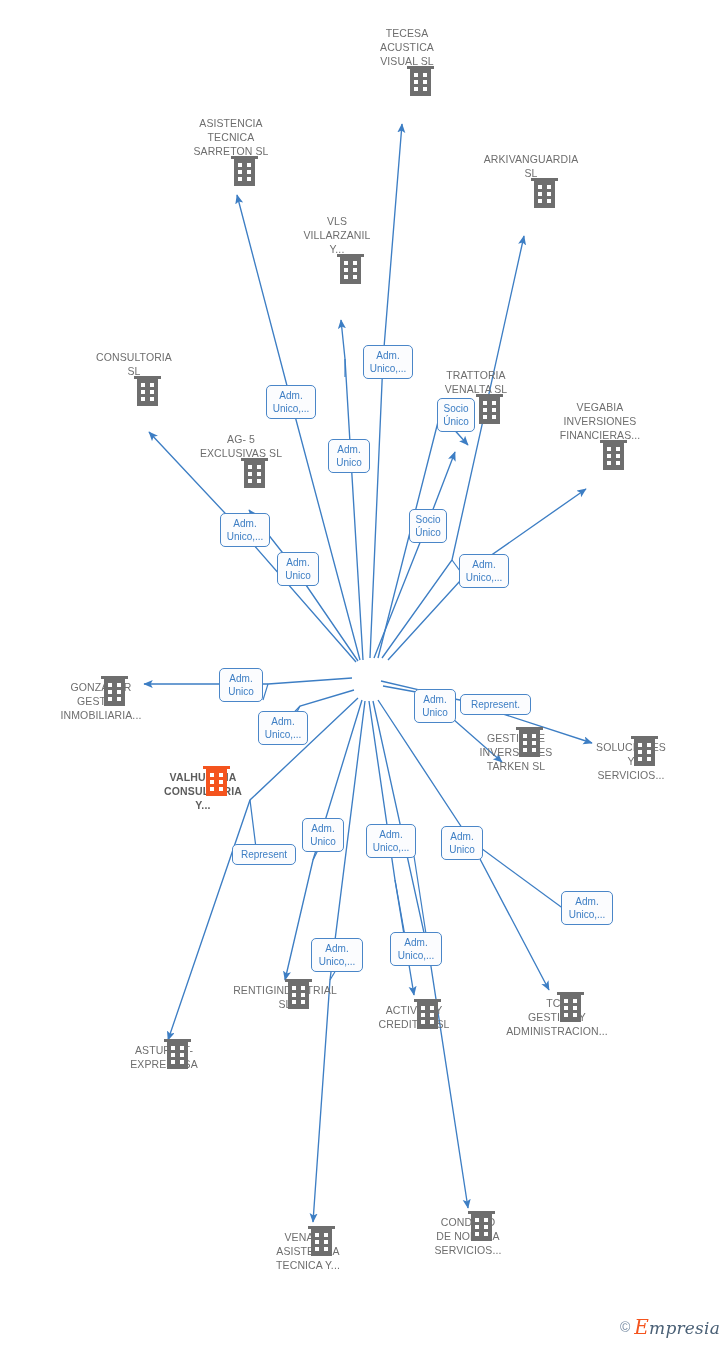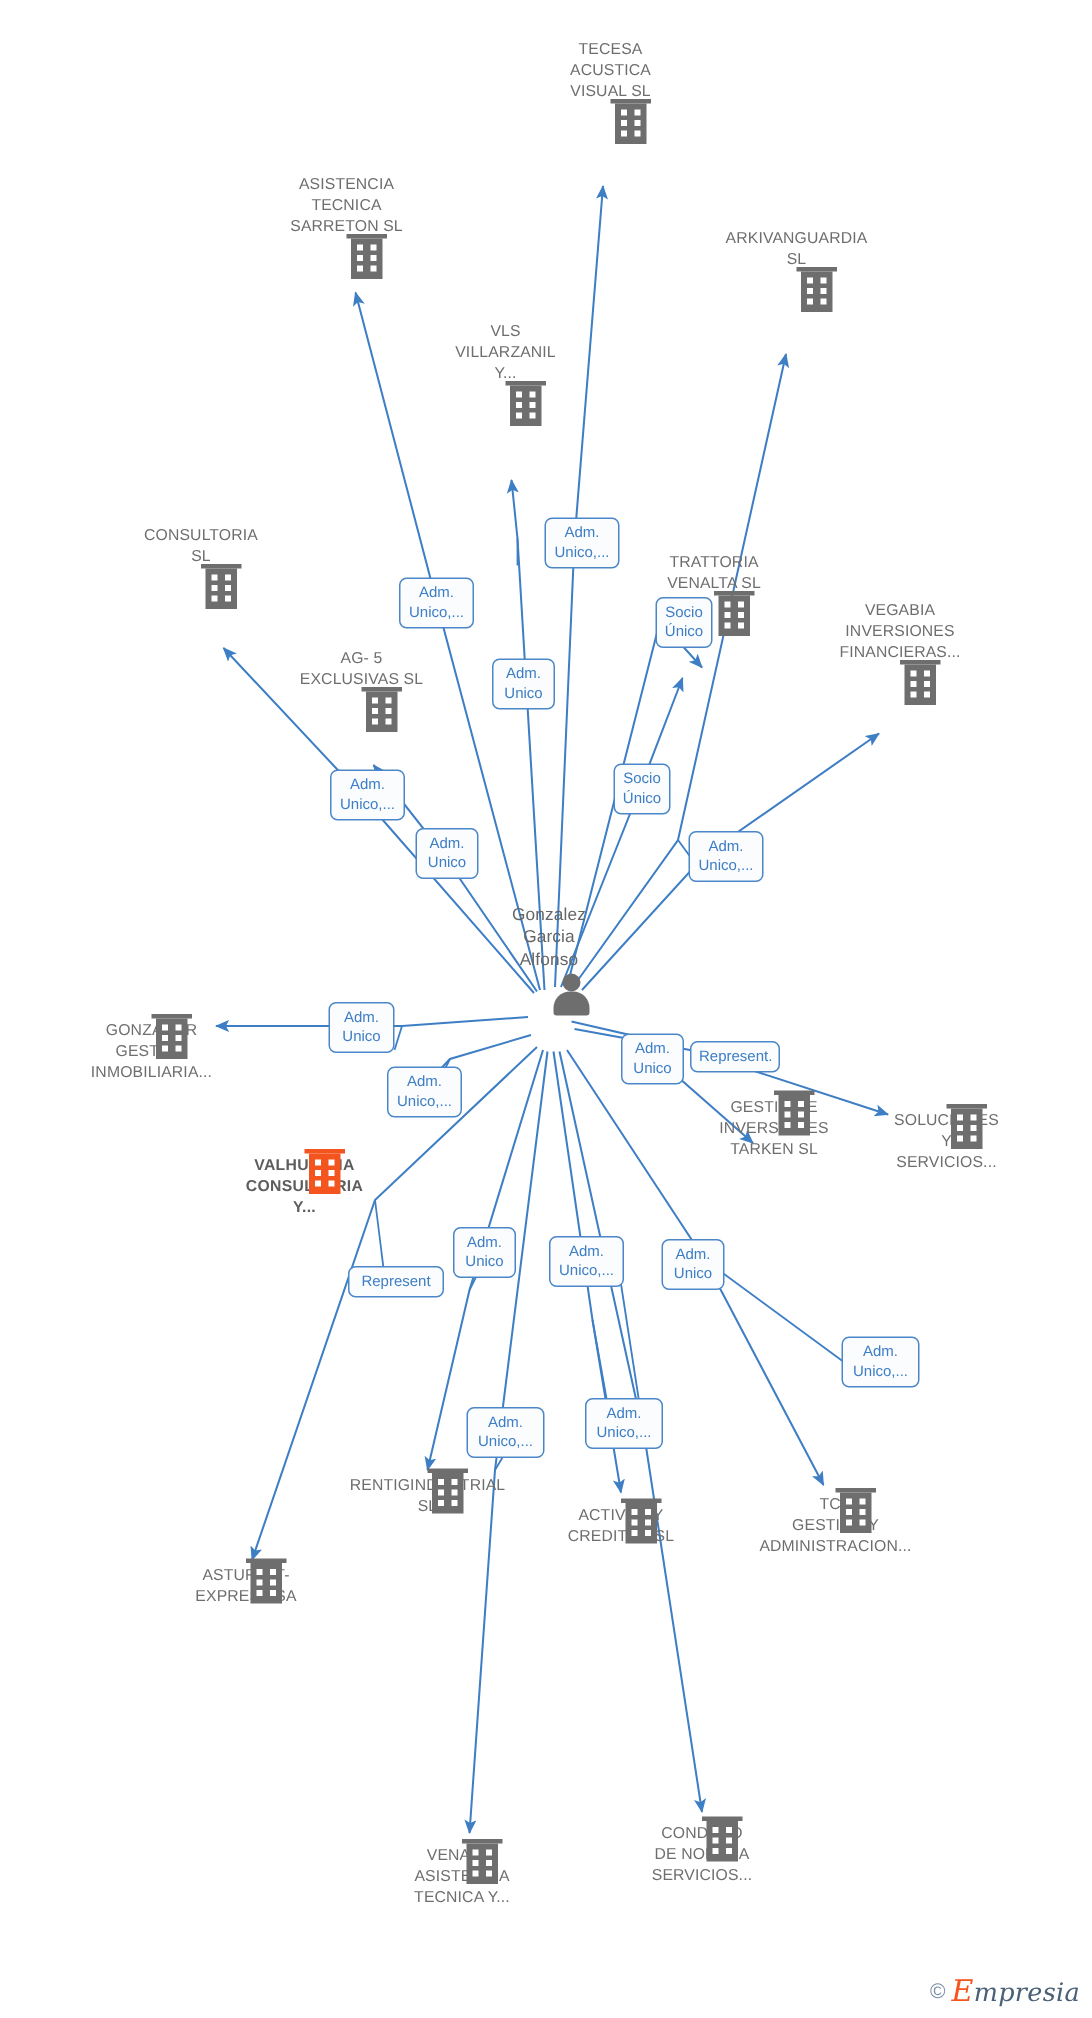--- a/index.html
+++ b/index.html
@@ -240,26 +240,20 @@
 TECNICA Y...</span>
   </div>
 
   <div class="node label-below" style="left:468px;top:1214px;">
     <span class="ico"><span class="bld"><span class="body"></span><span class="win" style="left:7px;top:4px"></span><span class="win" style="left:16px;top:4px"></span><span class="win" style="left:7px;top:11px"></span><span class="win" style="left:16px;top:11px"></span><span class="win" style="left:7px;top:18px"></span><span class="win" style="left:16px;top:18px"></span><span class="base"></span></span></span>
     <span class="lbl">CONDADO
 DE NOREÑA
 SERVICIOS...</span>
   </div>
 
-  <div class="node person label-above" style="left:366px;top:603px;">
-    <span class="lbl">Gonzalez
-Garcia
-Alfonso</span>
-    <span class="ico"><span class="person-ico"><span class="head"></span><span class="torso"></span></span></span>
-  </div>
 
   <div class="chip" style="left:266px;top:385px;width:50px;"><span>Adm.
 Unico,...</span></div>
   <div class="chip" style="left:363px;top:345px;width:50px;"><span>Adm.
 Unico,...</span></div>
   <div class="chip" style="left:328px;top:439px;width:42px;"><span>Adm.
 Unico</span></div>
   <div class="chip" style="left:437px;top:398px;width:38px;"><span>Socio
 Único</span></div>
   <div class="chip" style="left:409px;top:509px;width:38px;"><span>Socio
@@ -269,21 +263,21 @@
   <div class="chip" style="left:220px;top:513px;width:50px;"><span>Adm.
 Unico,...</span></div>
   <div class="chip" style="left:277px;top:552px;width:42px;"><span>Adm.
 Unico</span></div>
   <div class="chip" style="left:219px;top:668px;width:44px;"><span>Adm.
 Unico</span></div>
   <div class="chip" style="left:258px;top:711px;width:50px;"><span>Adm.
 Unico,...</span></div>
   <div class="chip" style="left:414px;top:689px;width:42px;"><span>Adm.
 Unico</span></div>
-  <div class="chip" style="left:460px;top:694px;width:60px;"><span>Represent.</span></div>
+  <div class="chip" style="left:460px;top:694px;width:71px;"><span>Represent.</span></div>
   <div class="chip" style="left:232px;top:844px;width:64px;"><span>Represent</span></div>
   <div class="chip" style="left:302px;top:818px;width:42px;"><span>Adm.
 Unico</span></div>
   <div class="chip" style="left:366px;top:824px;width:50px;"><span>Adm.
 Unico,...</span></div>
   <div class="chip" style="left:441px;top:826px;width:42px;"><span>Adm.
 Unico</span></div>
   <div class="chip" style="left:561px;top:891px;width:52px;"><span>Adm.
 Unico,...</span></div>
   <div class="chip" style="left:311px;top:938px;width:52px;"><span>Adm.

